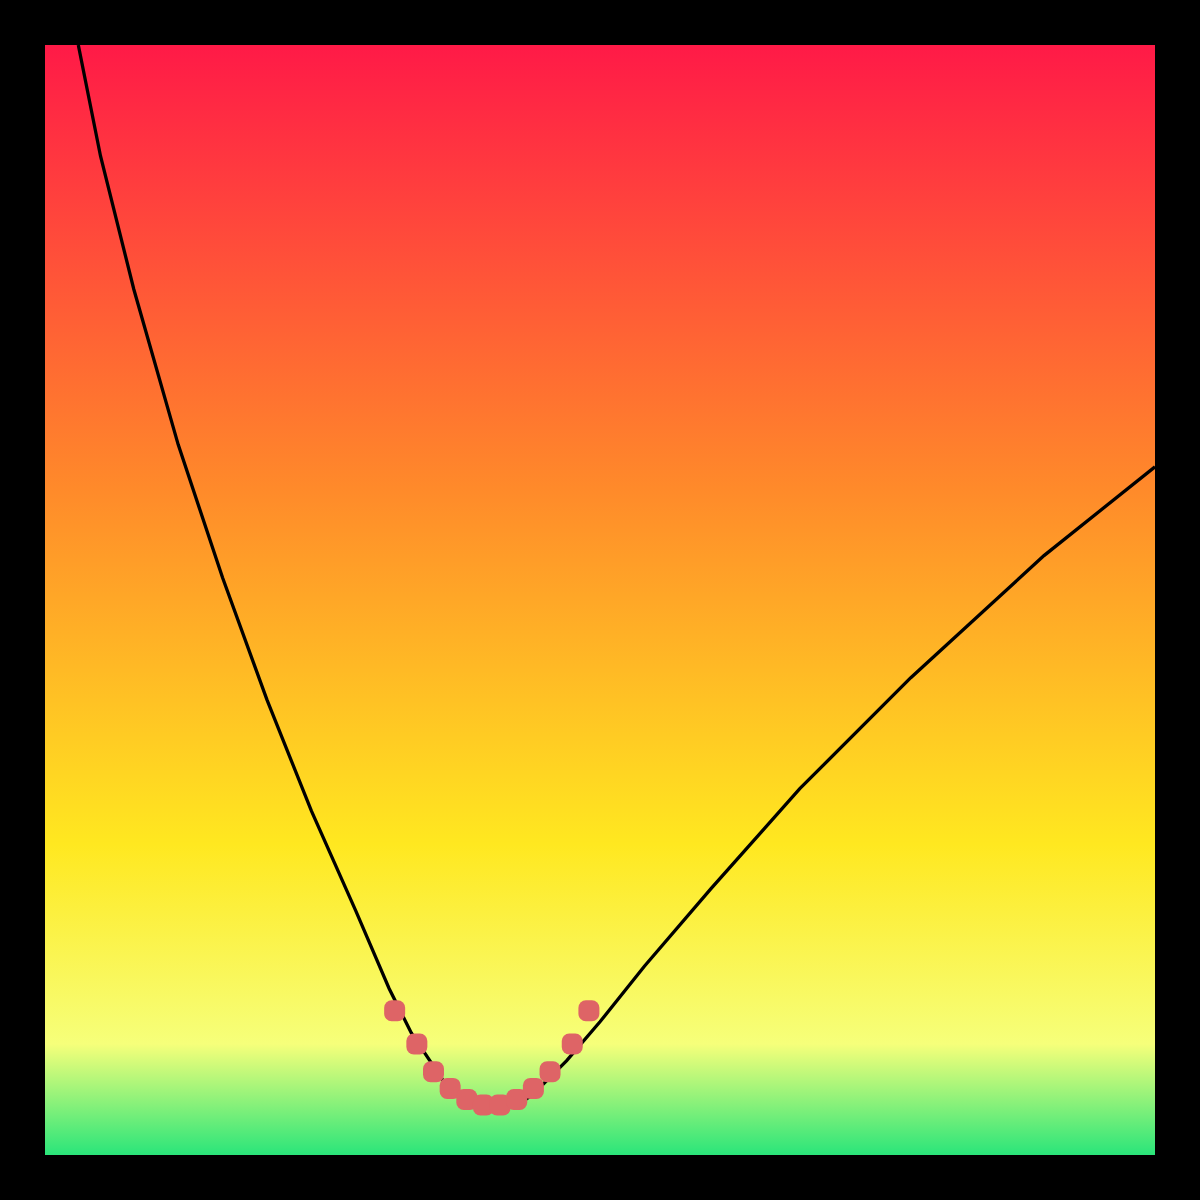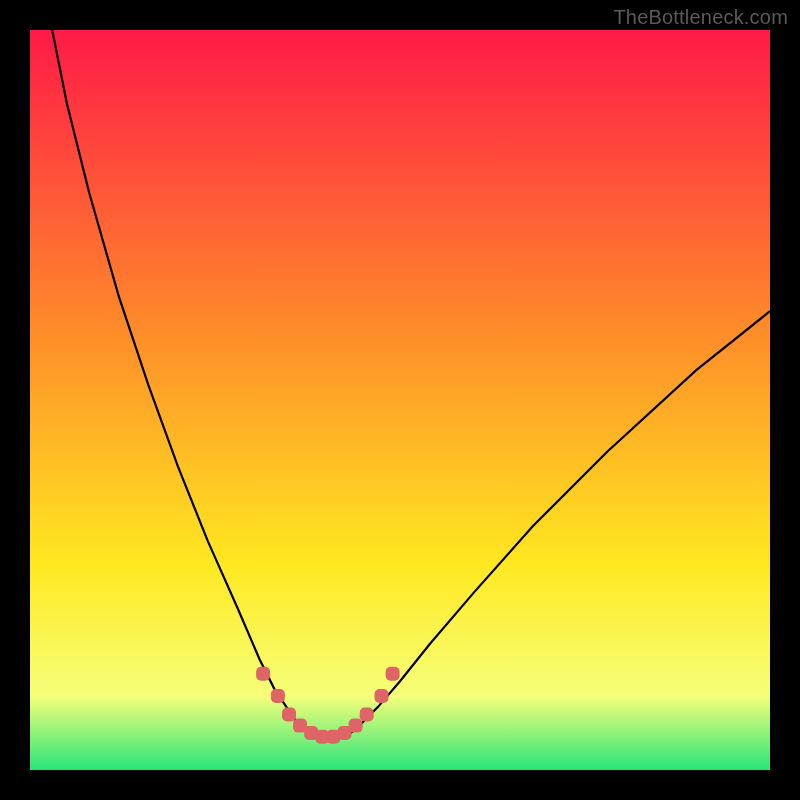--- a/index.html
+++ b/index.html
@@ -36,21 +36,20 @@
     height: 740px;
   }
   svg {
     display: block;
   }
 </style>
 </head>
 <body>
 
 <div class="frame">
-  <div class="watermark">TheBottleneck.com</div>
   <div class="plot">
     <svg id="chart-svg" width="740" height="740" viewBox="0 0 740 740">
       <defs>
         <linearGradient id="bg-grad" x1="0" y1="0" x2="0" y2="1">
           <stop id="g0" offset="0%" stop-color="#ff1a47"></stop>
           <stop id="g1" offset="40%" stop-color="#ff8a2a"></stop>
           <stop id="g2" offset="72%" stop-color="#ffe820"></stop>
           <stop id="g2b" offset="90%" stop-color="#f6ff7a"></stop>
           <stop id="g3" offset="100%" stop-color="#2ae57a"></stop>
         </linearGradient>

